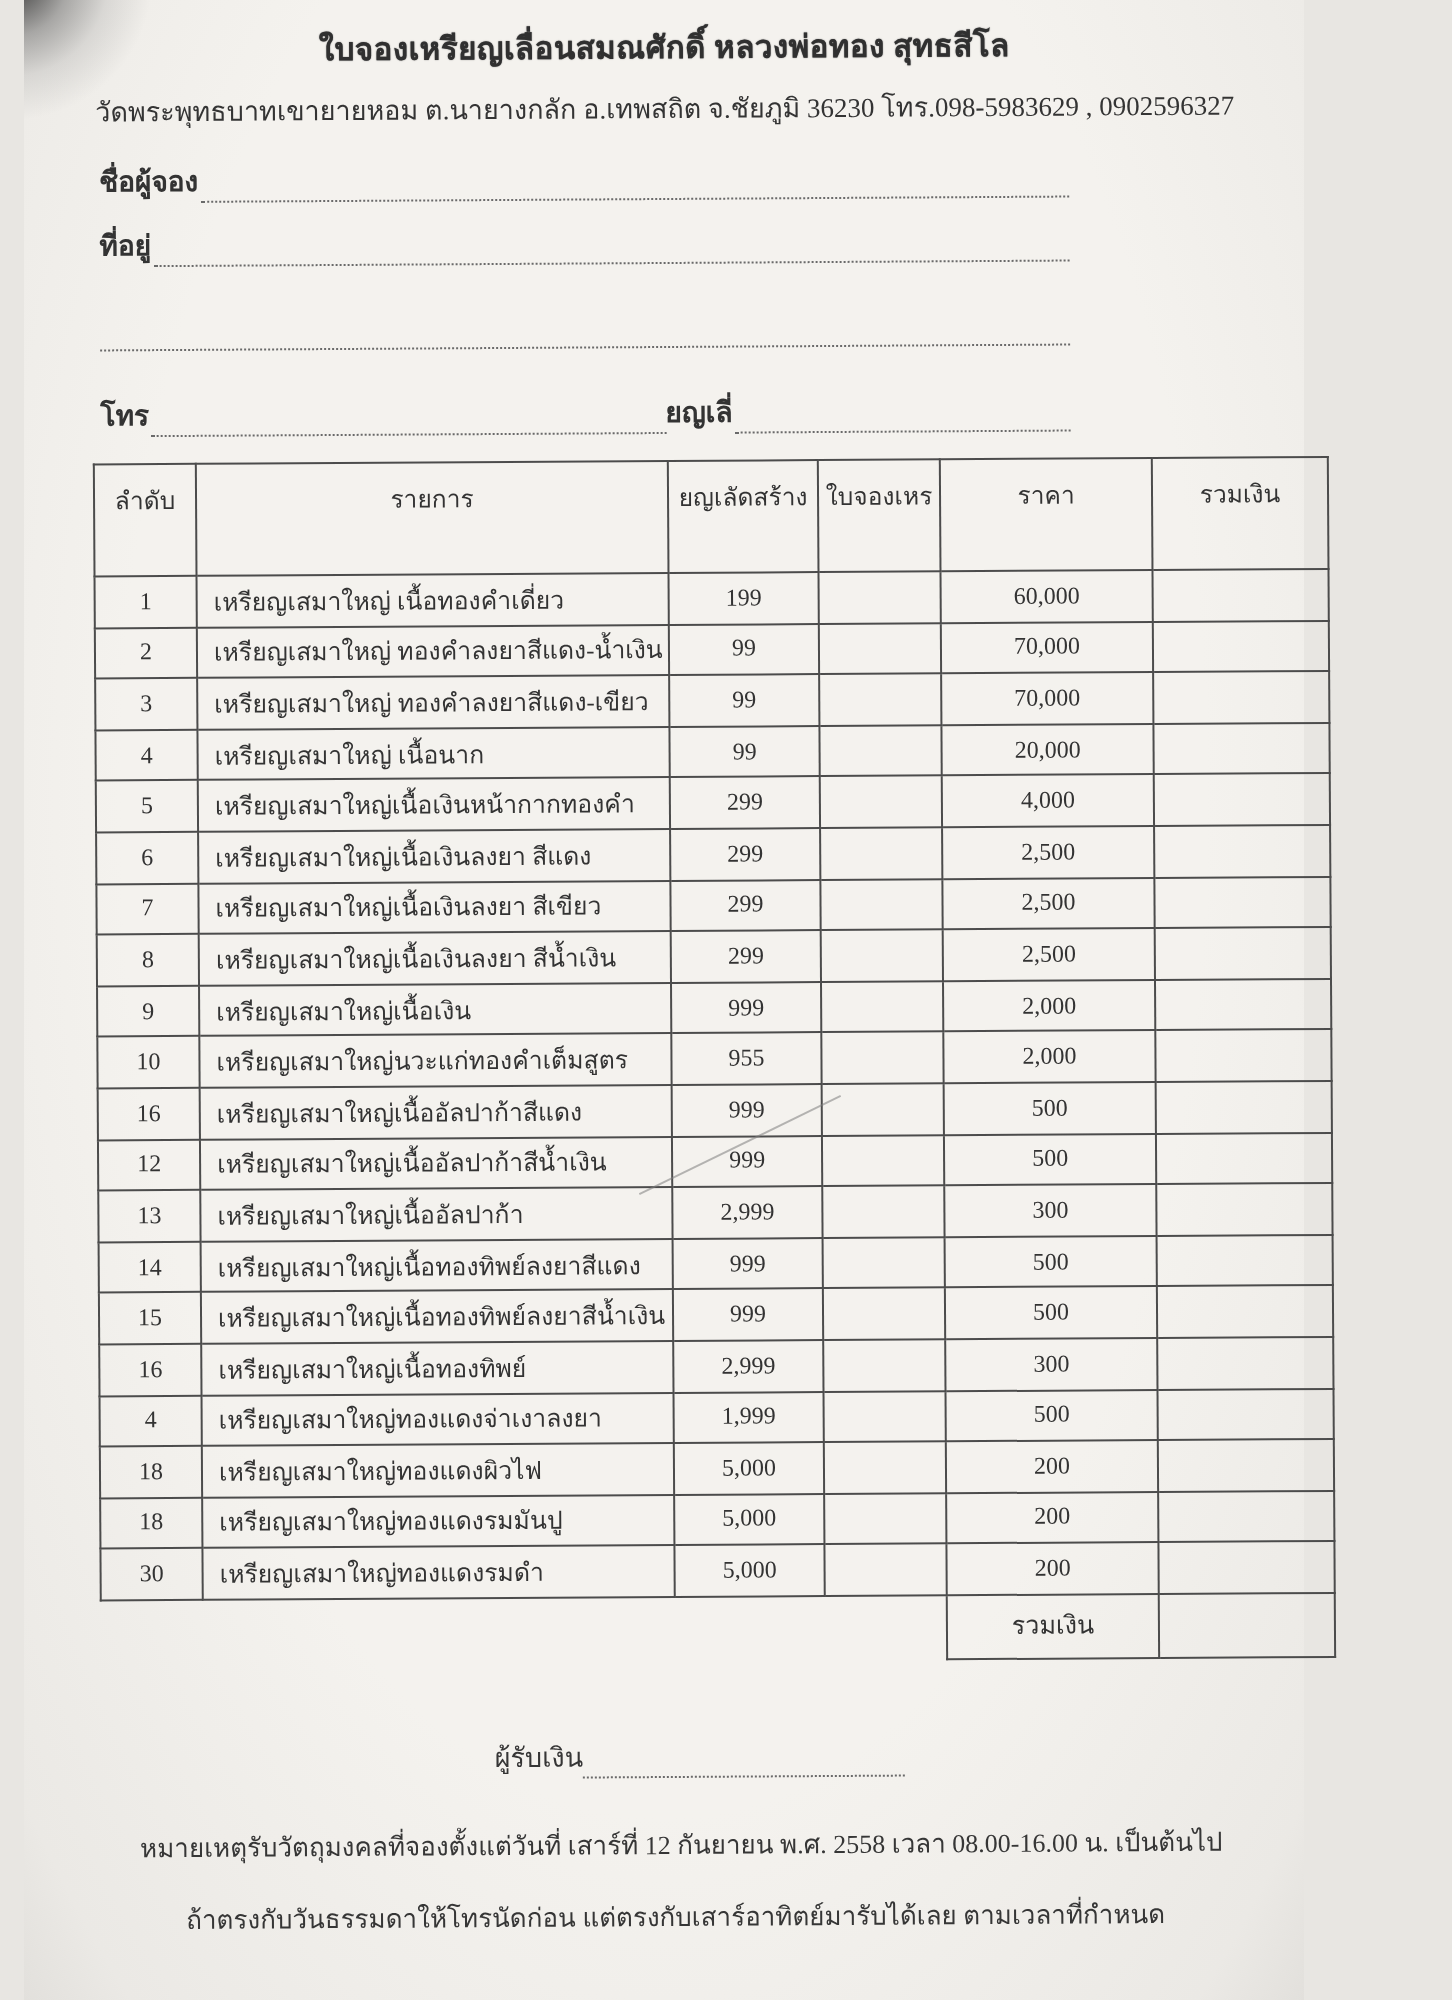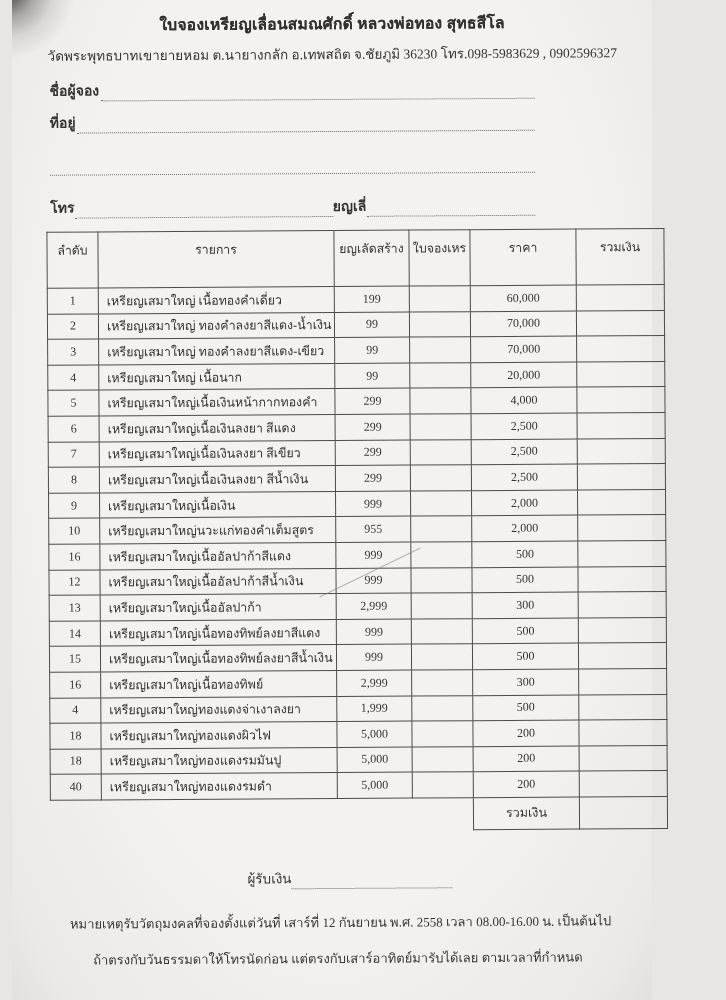--- a/index.html
+++ b/index.html
@@ -259,21 +259,21 @@
           </tr>
           <tr>
             <td class="col-no">18</td>
             <td class="col-item">เหรียญเสมาใหญ่ทองแดงรมมันปู</td>
             <td class="col-made">5,000</td>
             <td class="col-qty"></td>
             <td class="col-price">200</td>
             <td class="col-total"></td>
           </tr>
           <tr>
-            <td class="col-no">40</td>
+            <td class="col-no">30</td>
             <td class="col-item">เหรียญเสมาใหญ่ทองแดงรมดำ</td>
             <td class="col-made">5,000</td>
             <td class="col-qty"></td>
             <td class="col-price">200</td>
             <td class="col-total"></td>
           </tr>
         </tbody>
       <tbody>
         <tr class="grand">
           <td></td>

